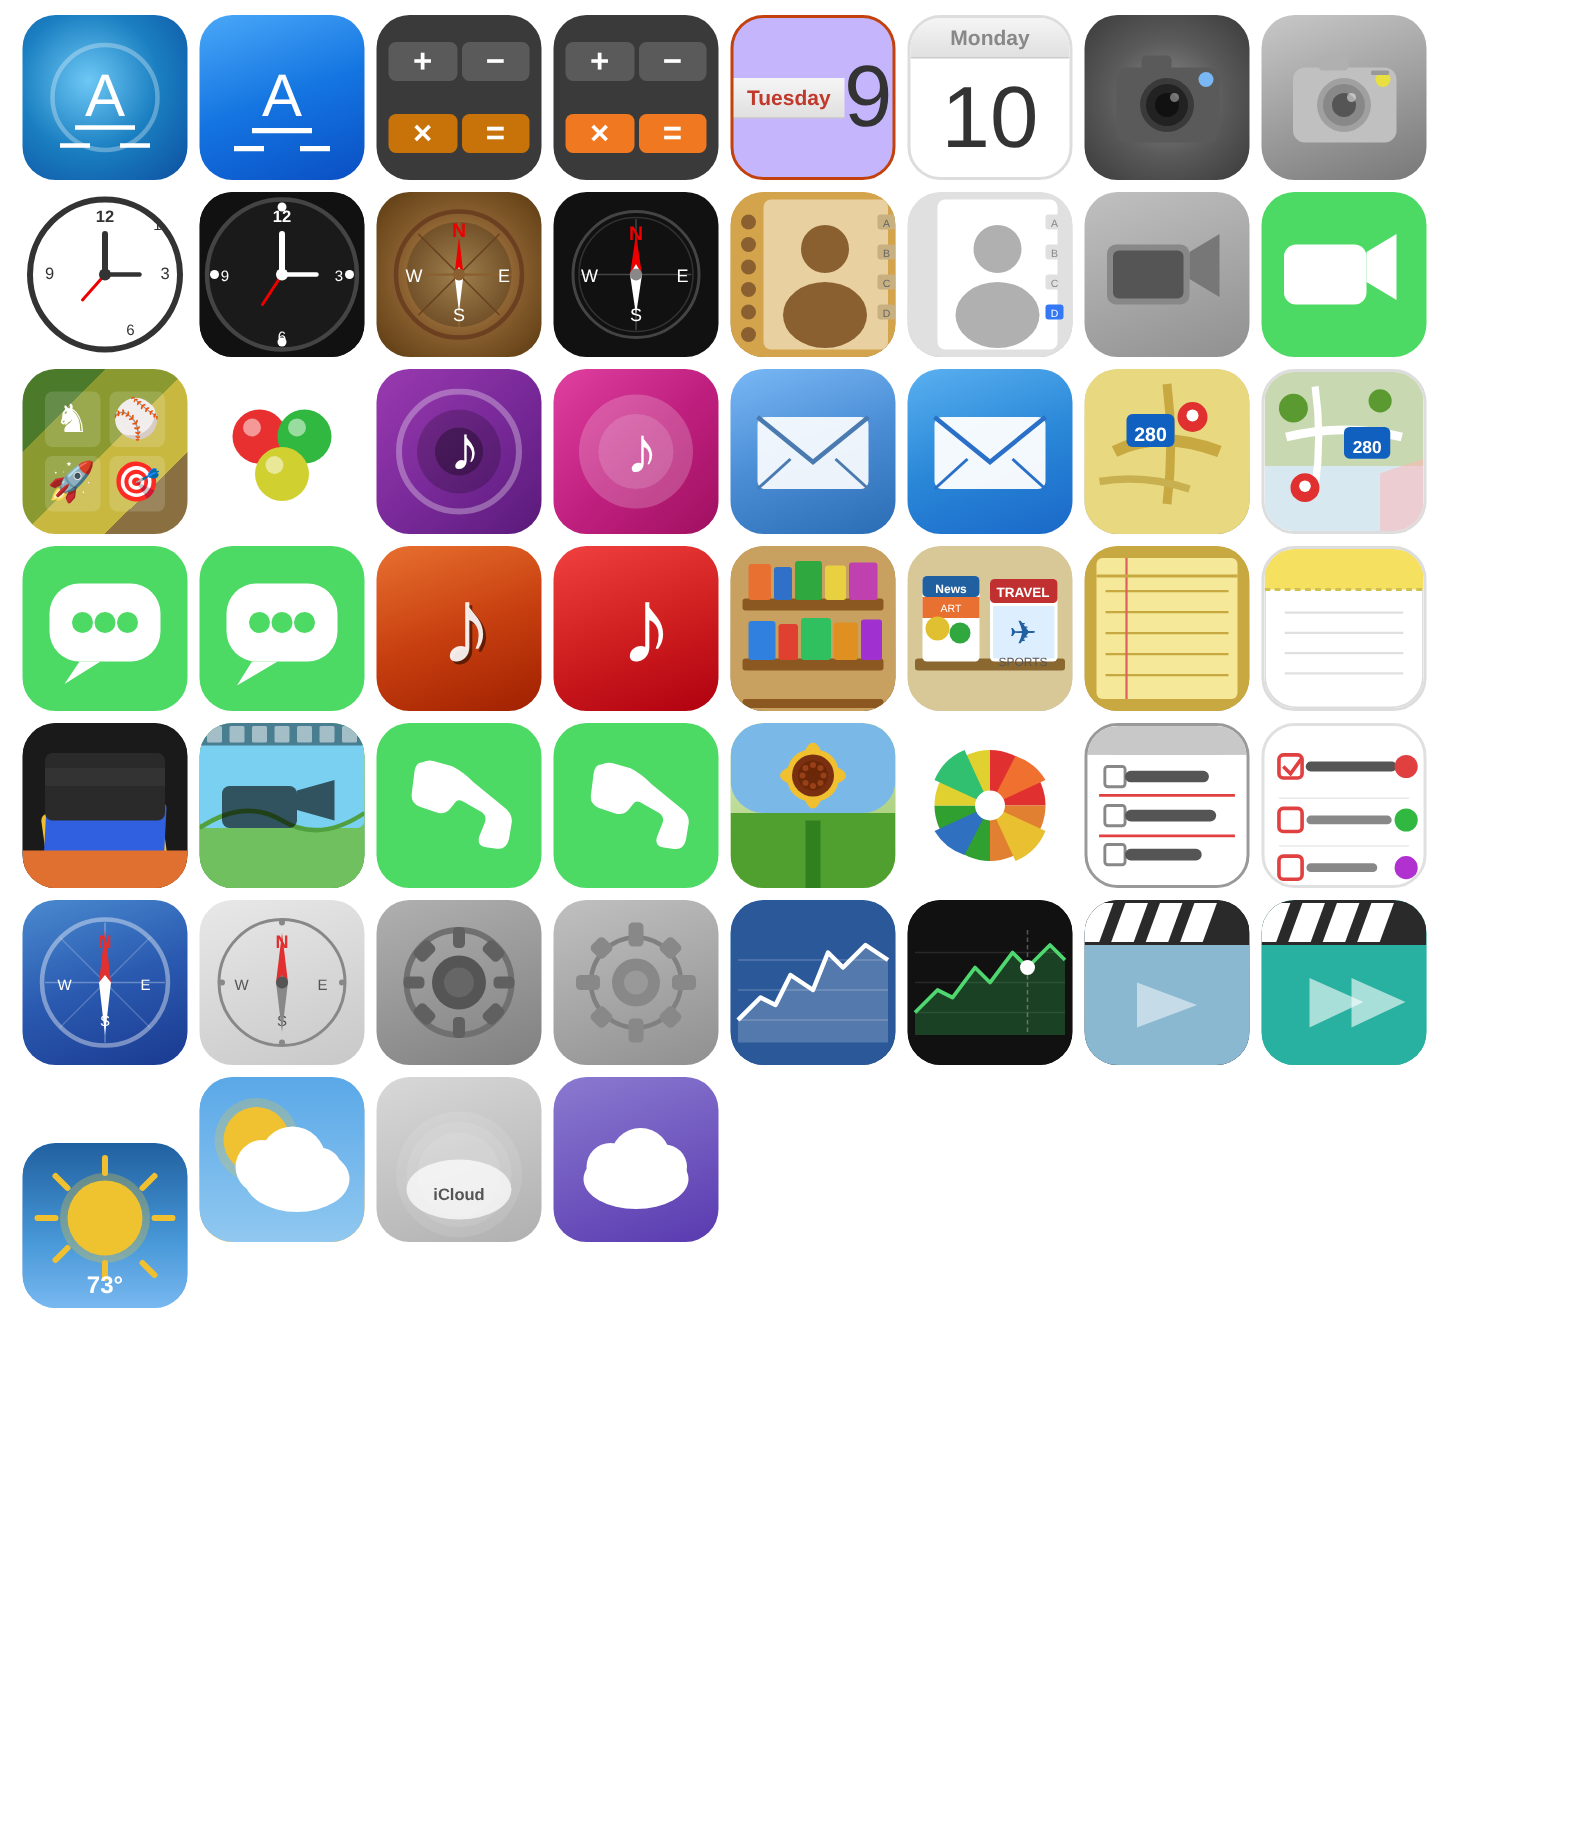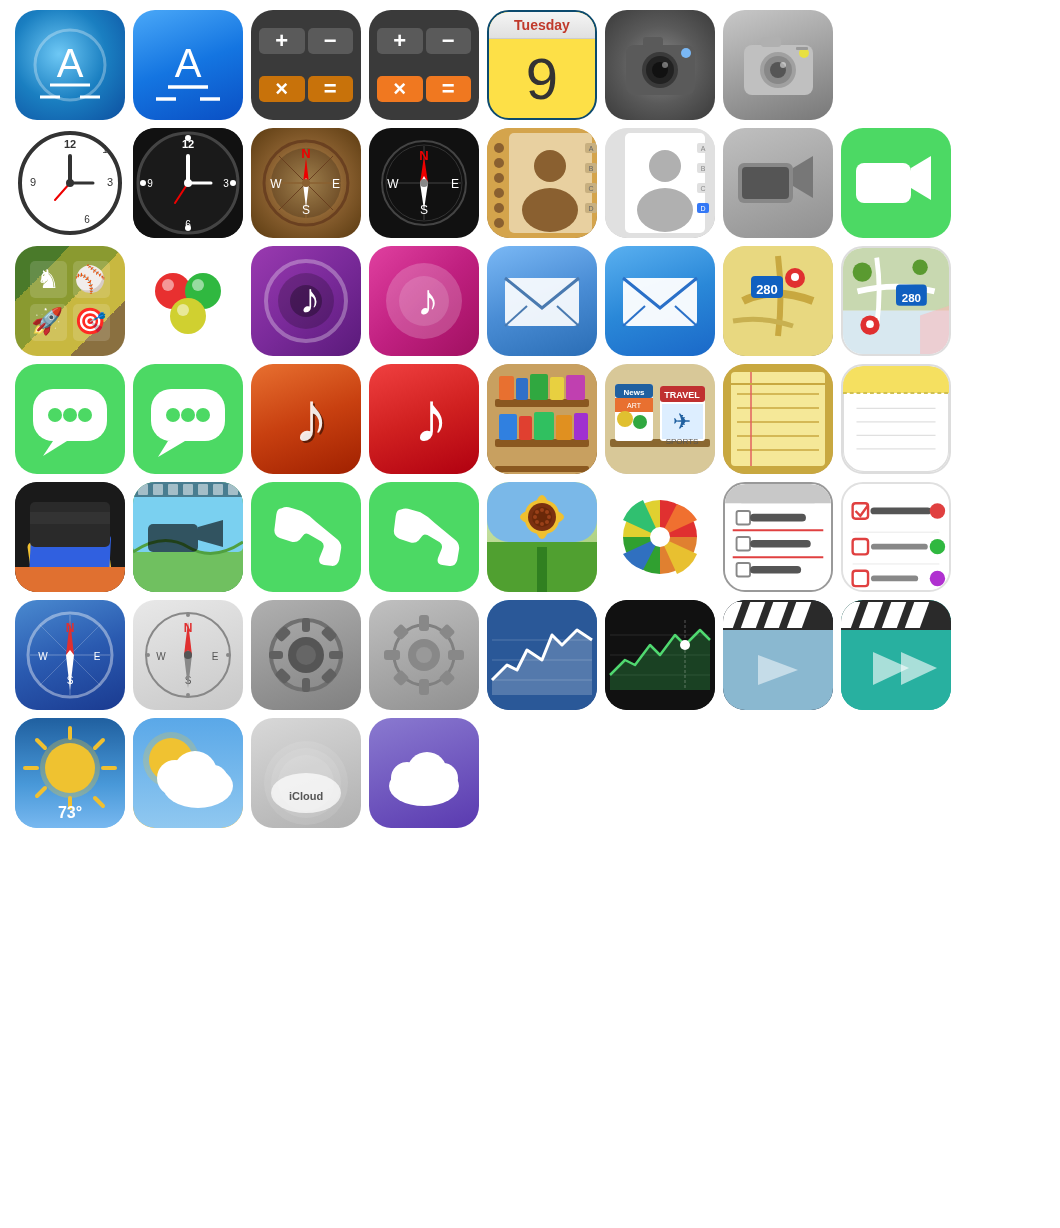--- a/index.html
+++ b/index.html
@@ -157,20 +157,21 @@
     }
     .finalcut-old {
       background: linear-gradient(160deg, #a0b8d0, #7090b0, #406880);
     }
     .finalcut-new {
       background: linear-gradient(160deg, #50d0c8, #20a898, #108878);
     }
     
     .weather-old {
       background: linear-gradient(180deg, #4a90d0, #2a70b8, #70b8f0);
+      margin-top: 44px;
     }
     .weather-new {
       background: linear-gradient(180deg, #7ab8e8, #4a90d0, #f0c040);
     }
     .icloud-old {
       background: linear-gradient(160deg, #d0d0d0, #b0b0b0, #909090);
       align-items: flex-end;
     }
     .icloud-new {
       background: linear-gradient(160deg, #8a7ad0, #6a4ab0, #4a2a90);
@@ -223,26 +224,32 @@
   <div class="icon-wrapper">
     <div class="app-icon" style="background:#3a3a3a; display:grid; grid-template-columns:1fr 1fr; grid-template-rows:1fr 1fr; gap:3px; padding:8px; border-radius:22px;">
       <div style="background:#5a5a5a; border-radius:5px; display:flex; align-items:center; justify-content:center; color:white; font-size:22px; font-weight:bold;">+</div>
       <div style="background:#5a5a5a; border-radius:5px; display:flex; align-items:center; justify-content:center; color:white; font-size:22px; font-weight:bold;">−</div>
       <div style="background:#f07820; border-radius:5px; display:flex; align-items:center; justify-content:center; color:white; font-size:22px; font-weight:bold;">×</div>
       <div style="background:#f07820; border-radius:5px; display:flex; align-items:center; justify-content:center; color:white; font-size:22px; font-weight:bold;">=</div>
     </div>
   </div>
 
   <div class="icon-wrapper">
-    <div class="app-icon" style="background:#fde047; border-radius:22px; border:2px solid #0c4a6e; flex-direction:column; overflow:hidden;">
+    <div class="app-icon" style="background:#c4b5fd; border-radius:22px; border:2px solid #c2410c; flex-direction:row; overflow:hidden;">
       <div style="background:linear-gradient(180deg,#f5f5f5,#e0e0e0); width:100%; text-align:center; padding:5px 0; border-bottom:1px solid #ccc; font-size:14px; font-weight:bold; color:#c0392b;">Tuesday</div>
       <div style="font-size:58px; font-weight:200; color:#333; text-align:center; flex:1; display:flex; align-items:center; justify-content:center; line-height:1;">9</div>
     </div>
   </div>
 
+  <div class="icon-wrapper">
+    <div class="app-icon" style="background:white; border-radius:22px; border:2px solid #ddd; flex-direction:column; overflow:hidden;">
+      <div style="background:linear-gradient(180deg,#f5f5f5,#e0e0e0); width:100%; text-align:center; padding:5px 0; border-bottom:1px solid #ccc; font-size:14px; font-weight:bold; color:#888;">Monday</div>
+      <div style="font-size:58px; font-weight:200; color:#333; text-align:center; flex:1; display:flex; align-items:center; justify-content:center; line-height:1;">10</div>
+    </div>
+  </div>
 
   <div class="icon-wrapper">
     <div class="app-icon camera-old">
       <svg width="85" height="85" viewBox="0 0 85 85">
         <rect x="8" y="22" width="69" height="50" rx="8" fill="#5a5a5a"></rect>
         <circle cx="42" cy="47" r="18" fill="#3a3a3a"></circle>
         <circle cx="42" cy="47" r="14" fill="#222"></circle>
         <circle cx="42" cy="47" r="8" fill="#111"></circle>
         <circle cx="47" cy="42" r="3" fill="rgba(255,255,255,0.4)"></circle>
         <rect x="25" y="14" width="20" height="10" rx="3" fill="#5a5a5a"></rect>

